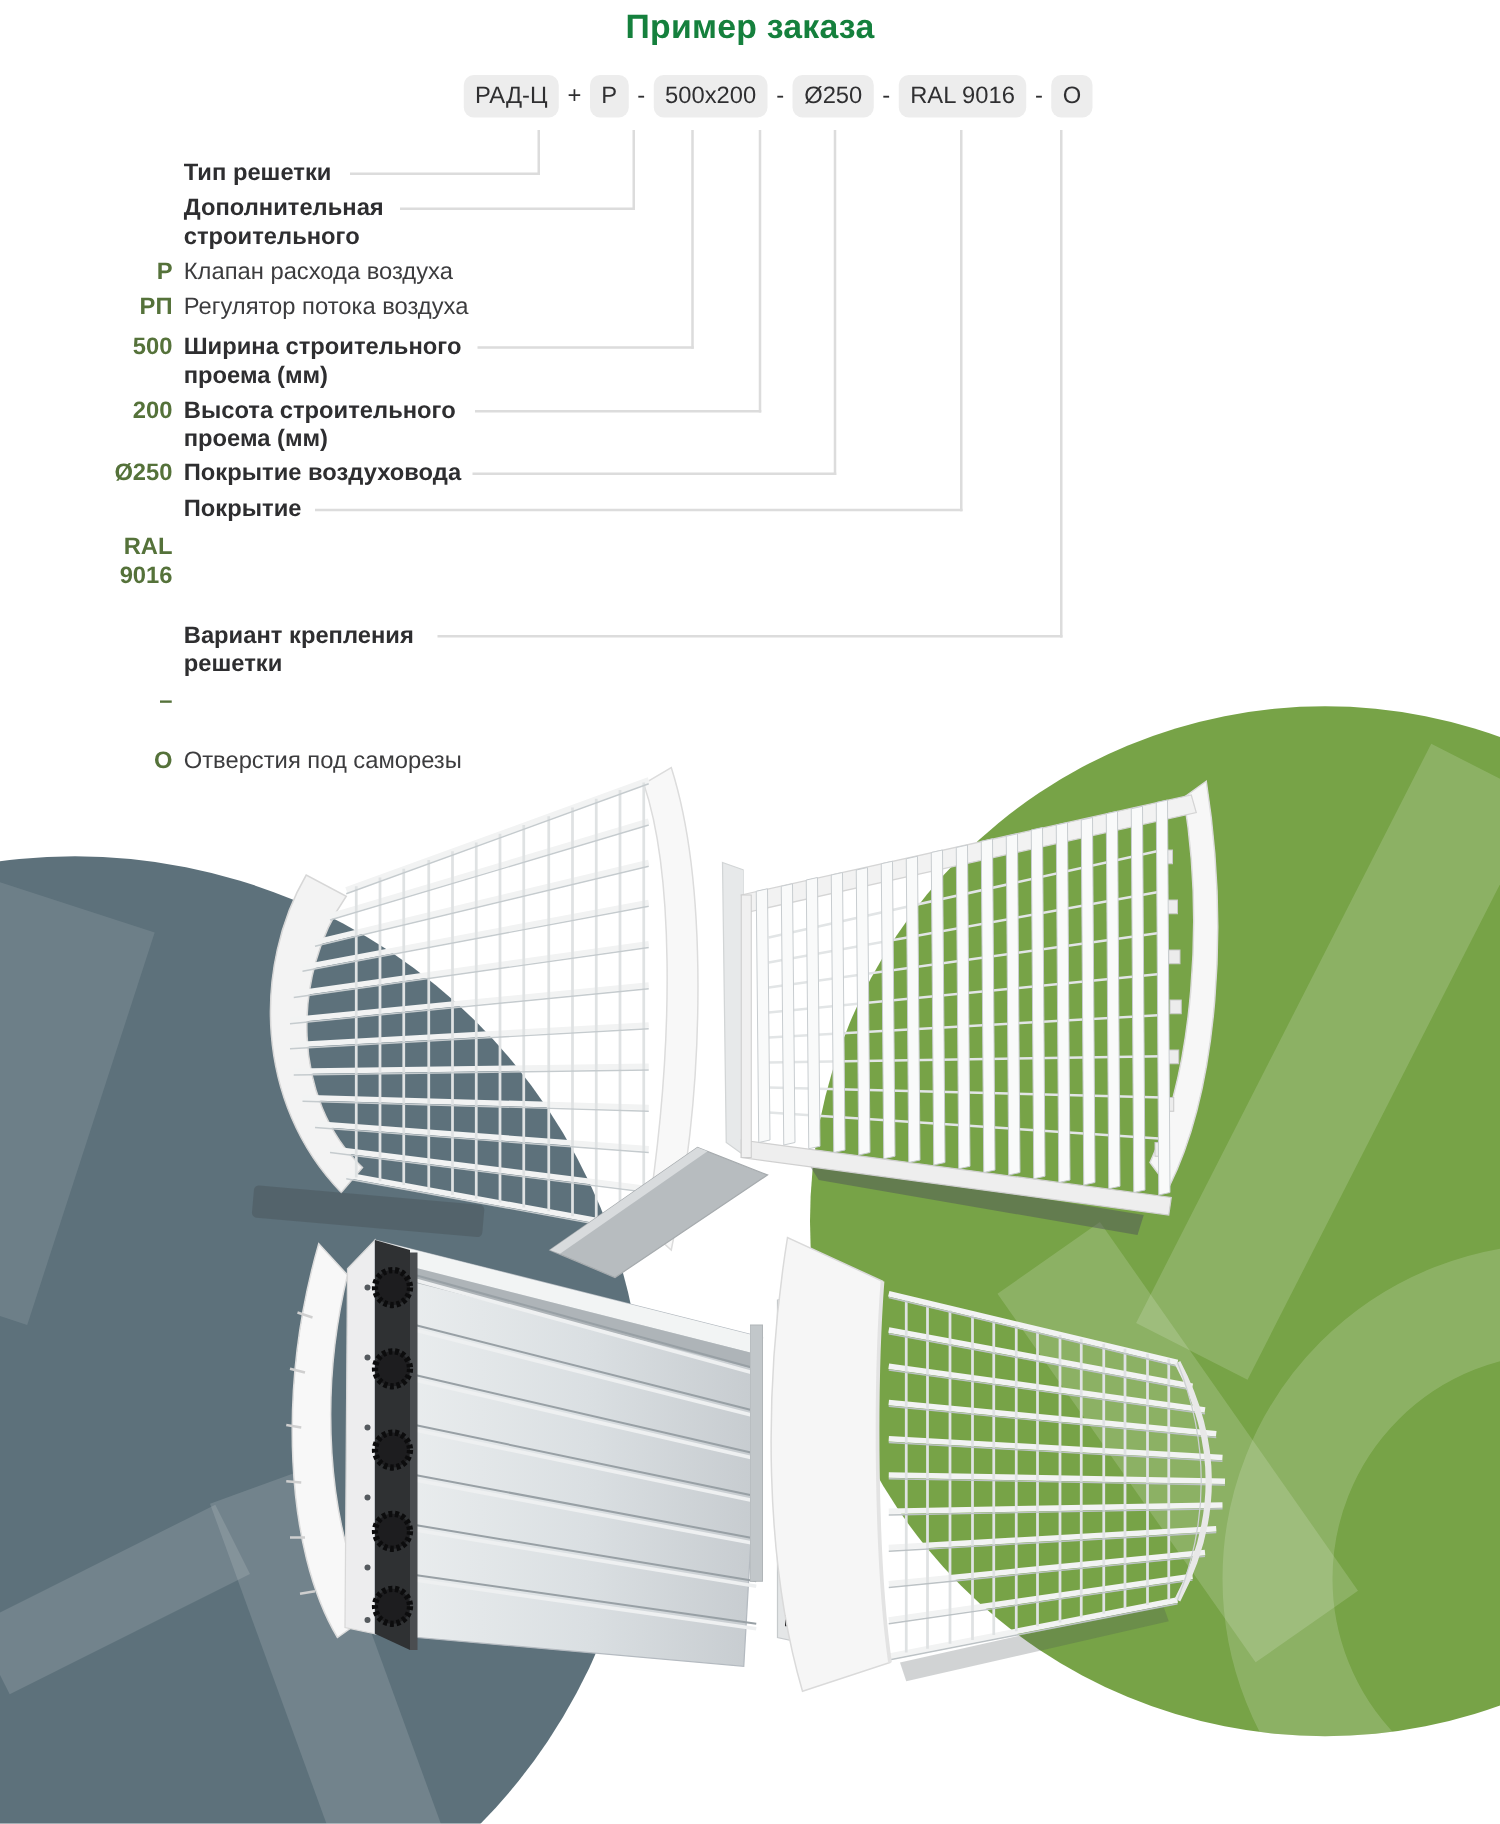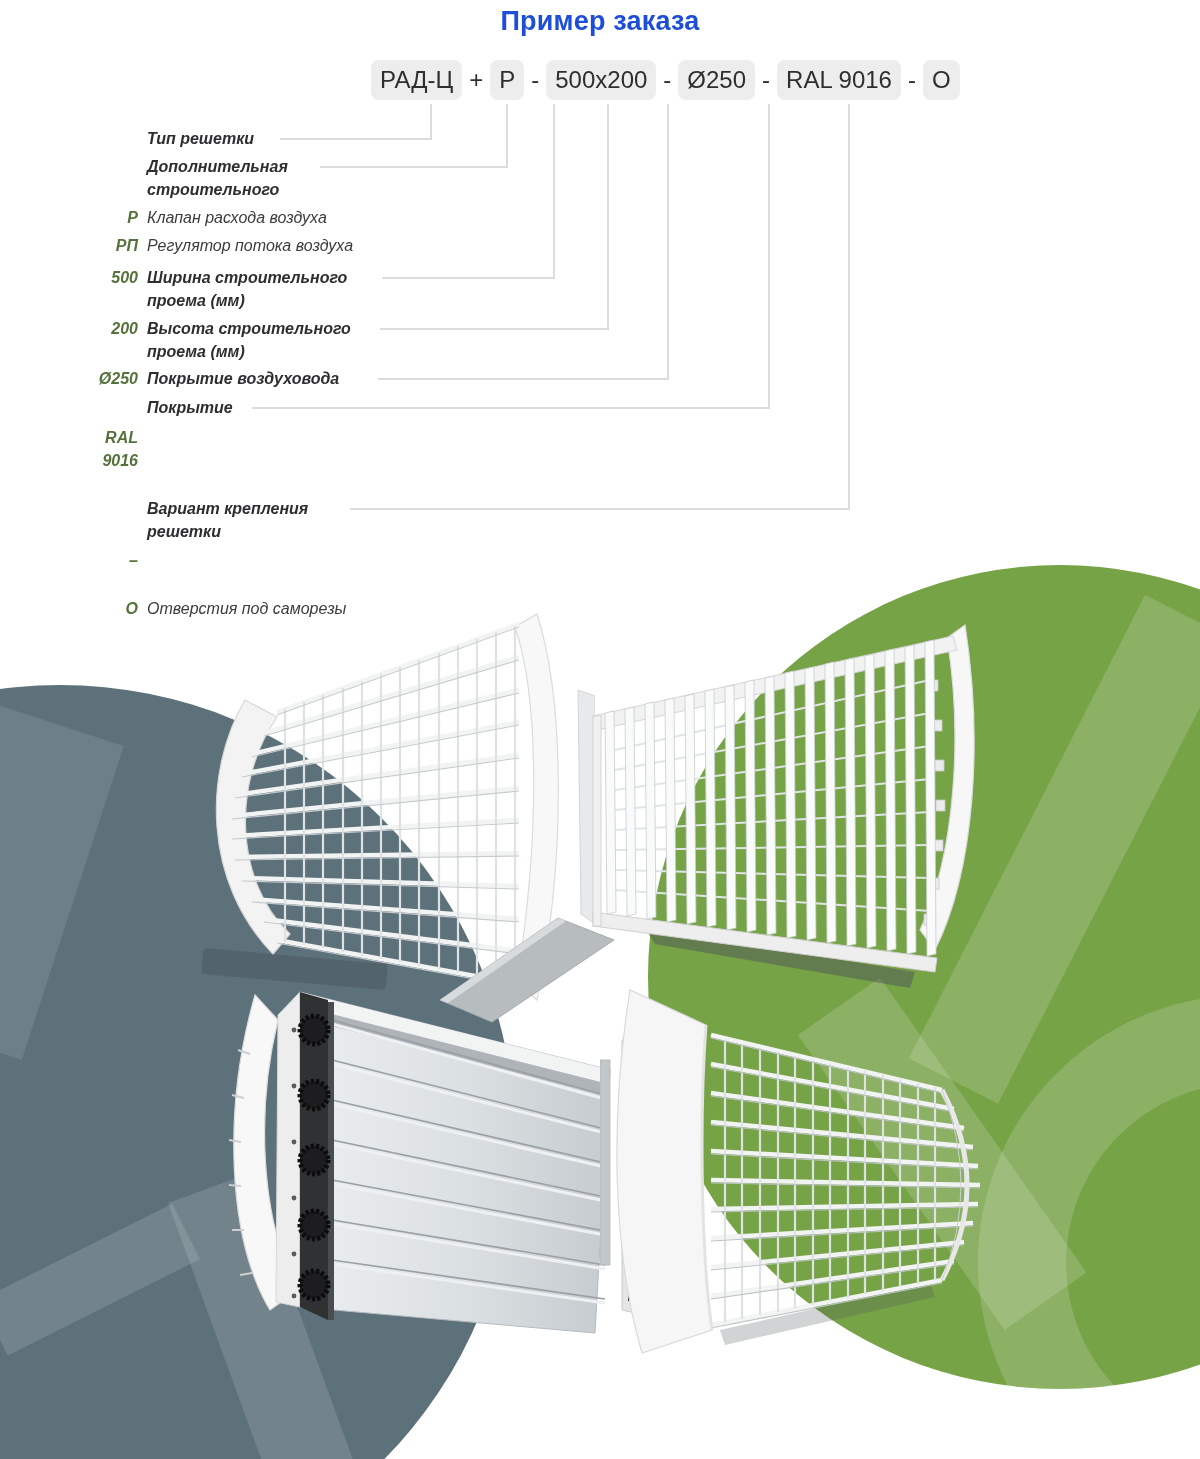--- a/index.html
+++ b/index.html
@@ -10,31 +10,31 @@
   .circle{position:absolute;border-radius:50%;overflow:hidden;}
   .circle-green{left:648px;top:565px;width:824px;height:824px;background:#77a347;}
   .circle-gray{left:-395px;top:685px;width:910px;height:910px;background:#5d717b;}
   .wm{position:absolute;background:rgba(255,255,255,0.15);transform-origin:0 0;}
   .wm-soft{background:rgba(255,255,255,0.10);}
   .wm-ring{position:absolute;left:330px;top:430px;width:360px;height:360px;border-radius:50%;
            border:88px solid rgba(255,255,255,0.16);background:transparent;}
 
   
   .title{position:absolute;left:0;top:6px;width:100%;text-align:center;
-         font-size:27px;font-weight:700;color:#1d4ed8;letter-spacing:.2px;}
+         font-size:27px;font-weight:700;color:#15803d;letter-spacing:.2px;}
   .codebar{position:absolute;left:371px;top:60px;display:flex;align-items:center;gap:7px;
-           font-size:24px;color:#2f2f31;white-space:nowrap;}
+           font-size:19px;color:#2f2f31;white-space:nowrap;}
   .chip{background:#ededed;border-radius:8px;padding:6px 9px;font-weight:400;}
   .sep{font-weight:400;}
 
   
   .conn{position:absolute;border-right:2px solid #dcdcdc;border-bottom:2px solid #dcdcdc;}
 
   
-  .lrow{position:absolute;left:85px;font-size:16px;line-height:23px;color:#3c3c3e;font-style:italic;}
+  .lrow{position:absolute;left:85px;font-size:19px;line-height:23px;color:#3c3c3e;}
   .lcode{display:inline-block;width:53px;text-align:right;vertical-align:top;
          color:#55723a;font-weight:700;}
   .lcode span{display:block;text-align:right;}
   .ltext{display:inline-block;vertical-align:top;margin-left:9px;}
   .ltext span{display:block;white-space:nowrap;}
   .bold .ltext{font-weight:700;color:#2e2e30;}
 
   
   .photo{position:absolute;}
   .shadow-wedge{position:absolute;left:202px;top:956px;width:185px;height:26px;

